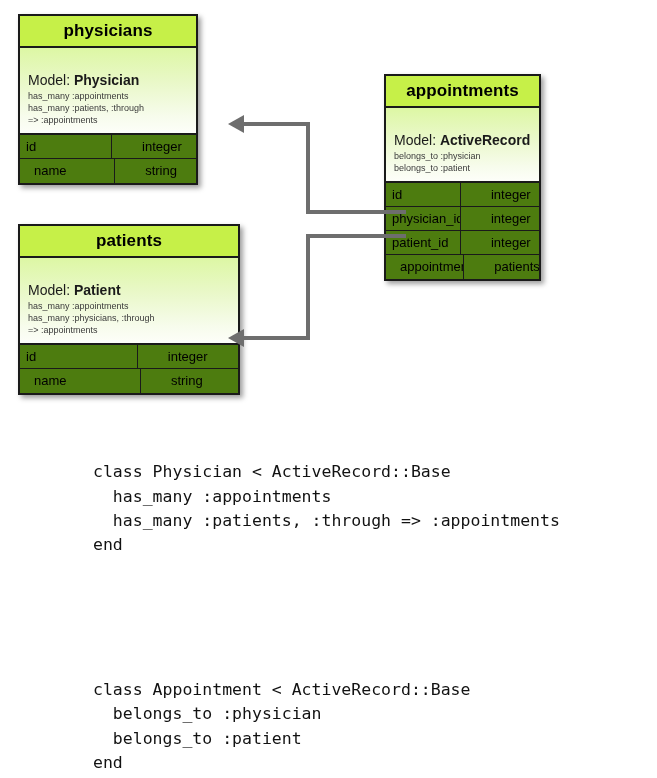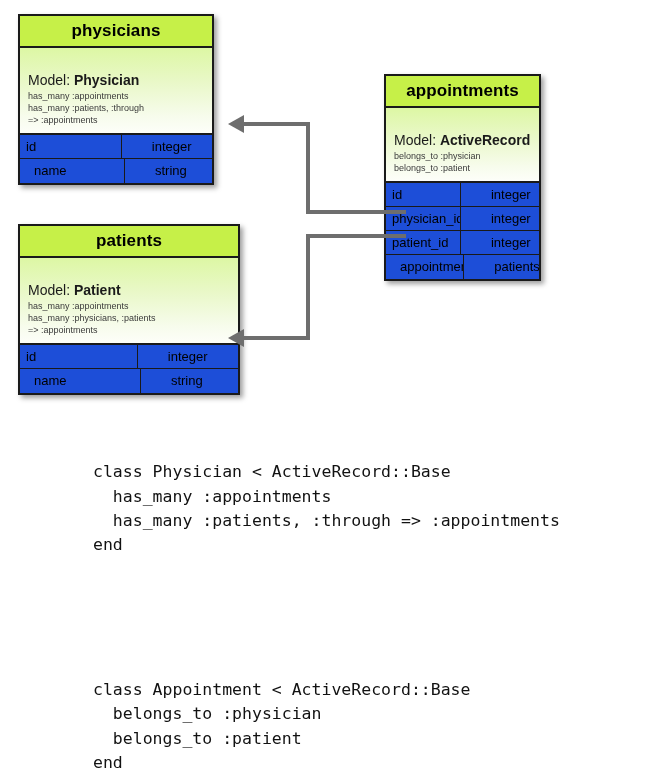--- a/index.html
+++ b/index.html
@@ -54,21 +54,21 @@
     font-size: 9px;
     color: #3a3a3a;
     line-height: 1.32;
     white-space: nowrap;
   }
 
   .attr-row {
     box-sizing: border-box;
     display: flex;
     border-bottom: 1px solid #1a1a1a;
-    background: #1d4ed8;
+    background: #4d7c0f;
     height: 24px;
     gap: 24px;
   }
   .attr-row:last-child { border-bottom: none; padding-left: 8px; }
   .attr-name, .attr-type {
     box-sizing: border-box;
     font-size: 13px;
     color: #000000;
     display: flex;
     align-items: center;
@@ -79,21 +79,21 @@
   }
   .attr-name { border-right: 1px solid #1a1a1a; }
 
   
   .tbl-small .attr-name { width: 119px; }
   .tbl-small .attr-type { width: 77px; }
   .tbl-appt .attr-name { width: 113px; }
   .tbl-appt .attr-type { width: 81px; }
 
   
-  #physicians { left: 18px;  top: 14px;  width: 196px; }
+  #physicians { left: 18px;  top: 14px;  width: 180px; }
   #patients   { left: 18px;  top: 224px; width: 222px; }
   #appointments { left: 384px; top: 74px; width: 157px; }
 
   
   .conn {
     position: absolute;
     background: #6e6e6e;
   }
   .arrowhead {
     position: absolute;
@@ -143,21 +143,21 @@
 </div>
 
 <div class="entity tbl-small" id="patients">
   <div class="entity-header">patients</div>
   <div class="entity-model">
     <div class="model-title">
       <span>Model:</span>
       <b>Patient</b>
     </div>
     <div class="model-line">has_many :appointments</div>
-    <div class="model-line">has_many :physicians, :patients</div>
+    <div class="model-line">has_many :physicians, :through</div>
     <div class="model-line">=&gt; :appointments</div>
   </div>
   <div class="attr-row">
     <div class="attr-name">id</div>
     <div class="attr-type">integer</div>
   </div>
   <div class="attr-row">
     <div class="attr-name">name</div>
     <div class="attr-type">string</div>
   </div>

